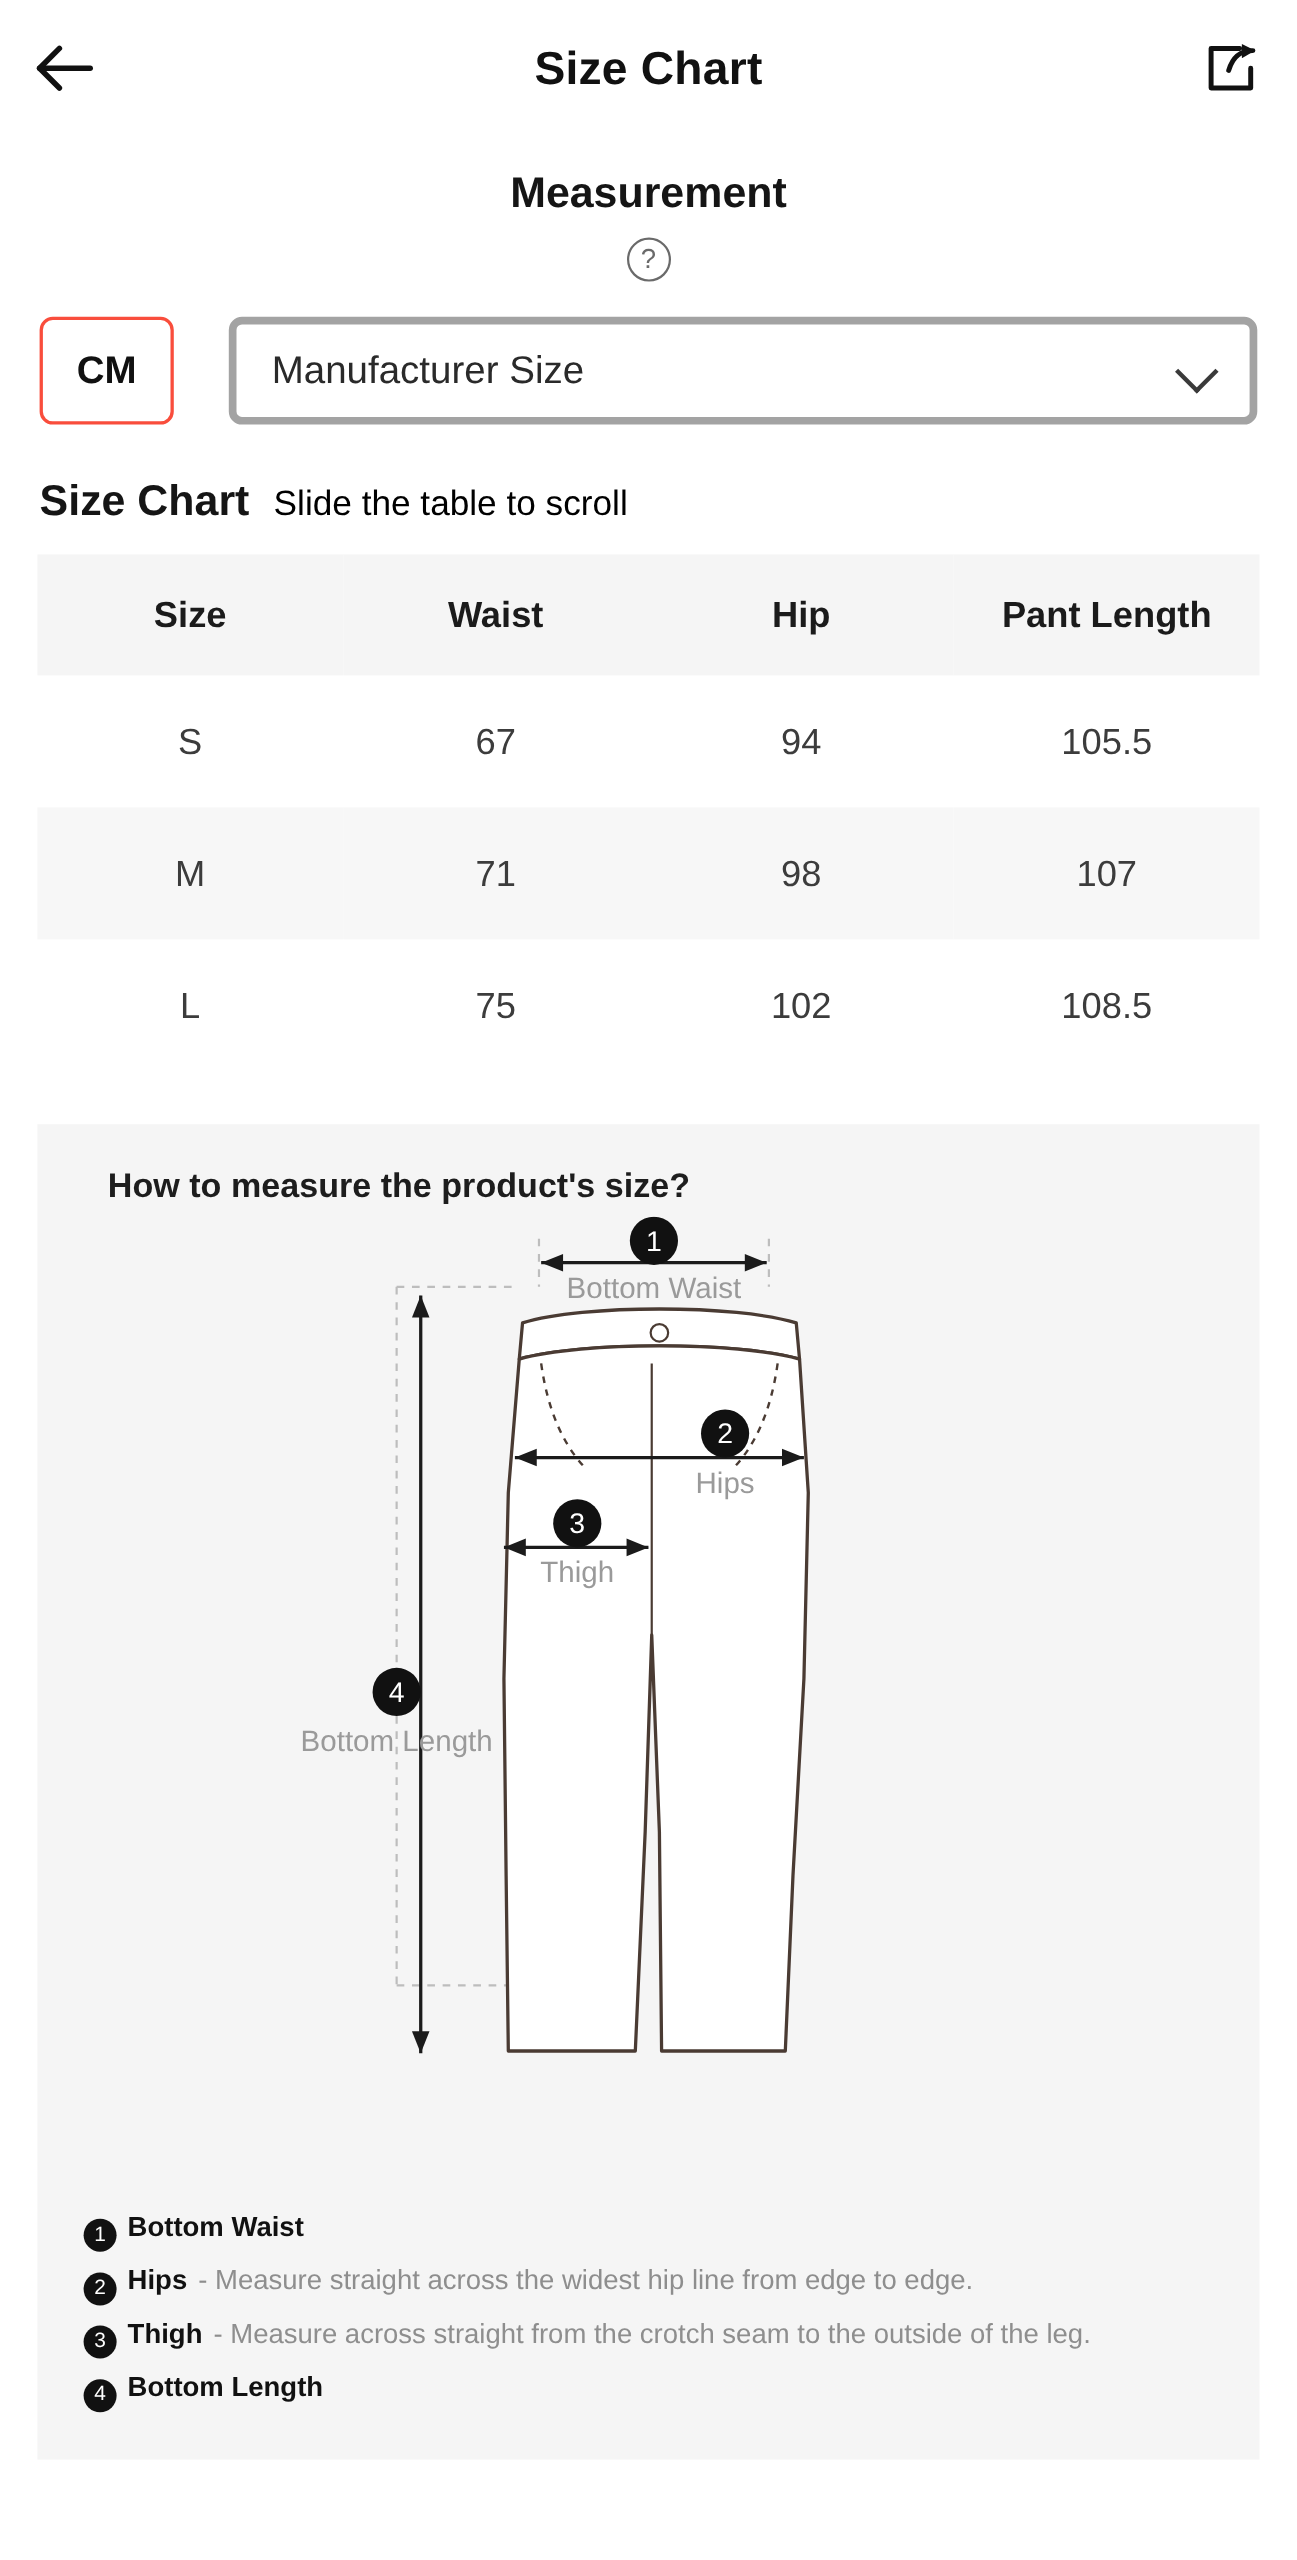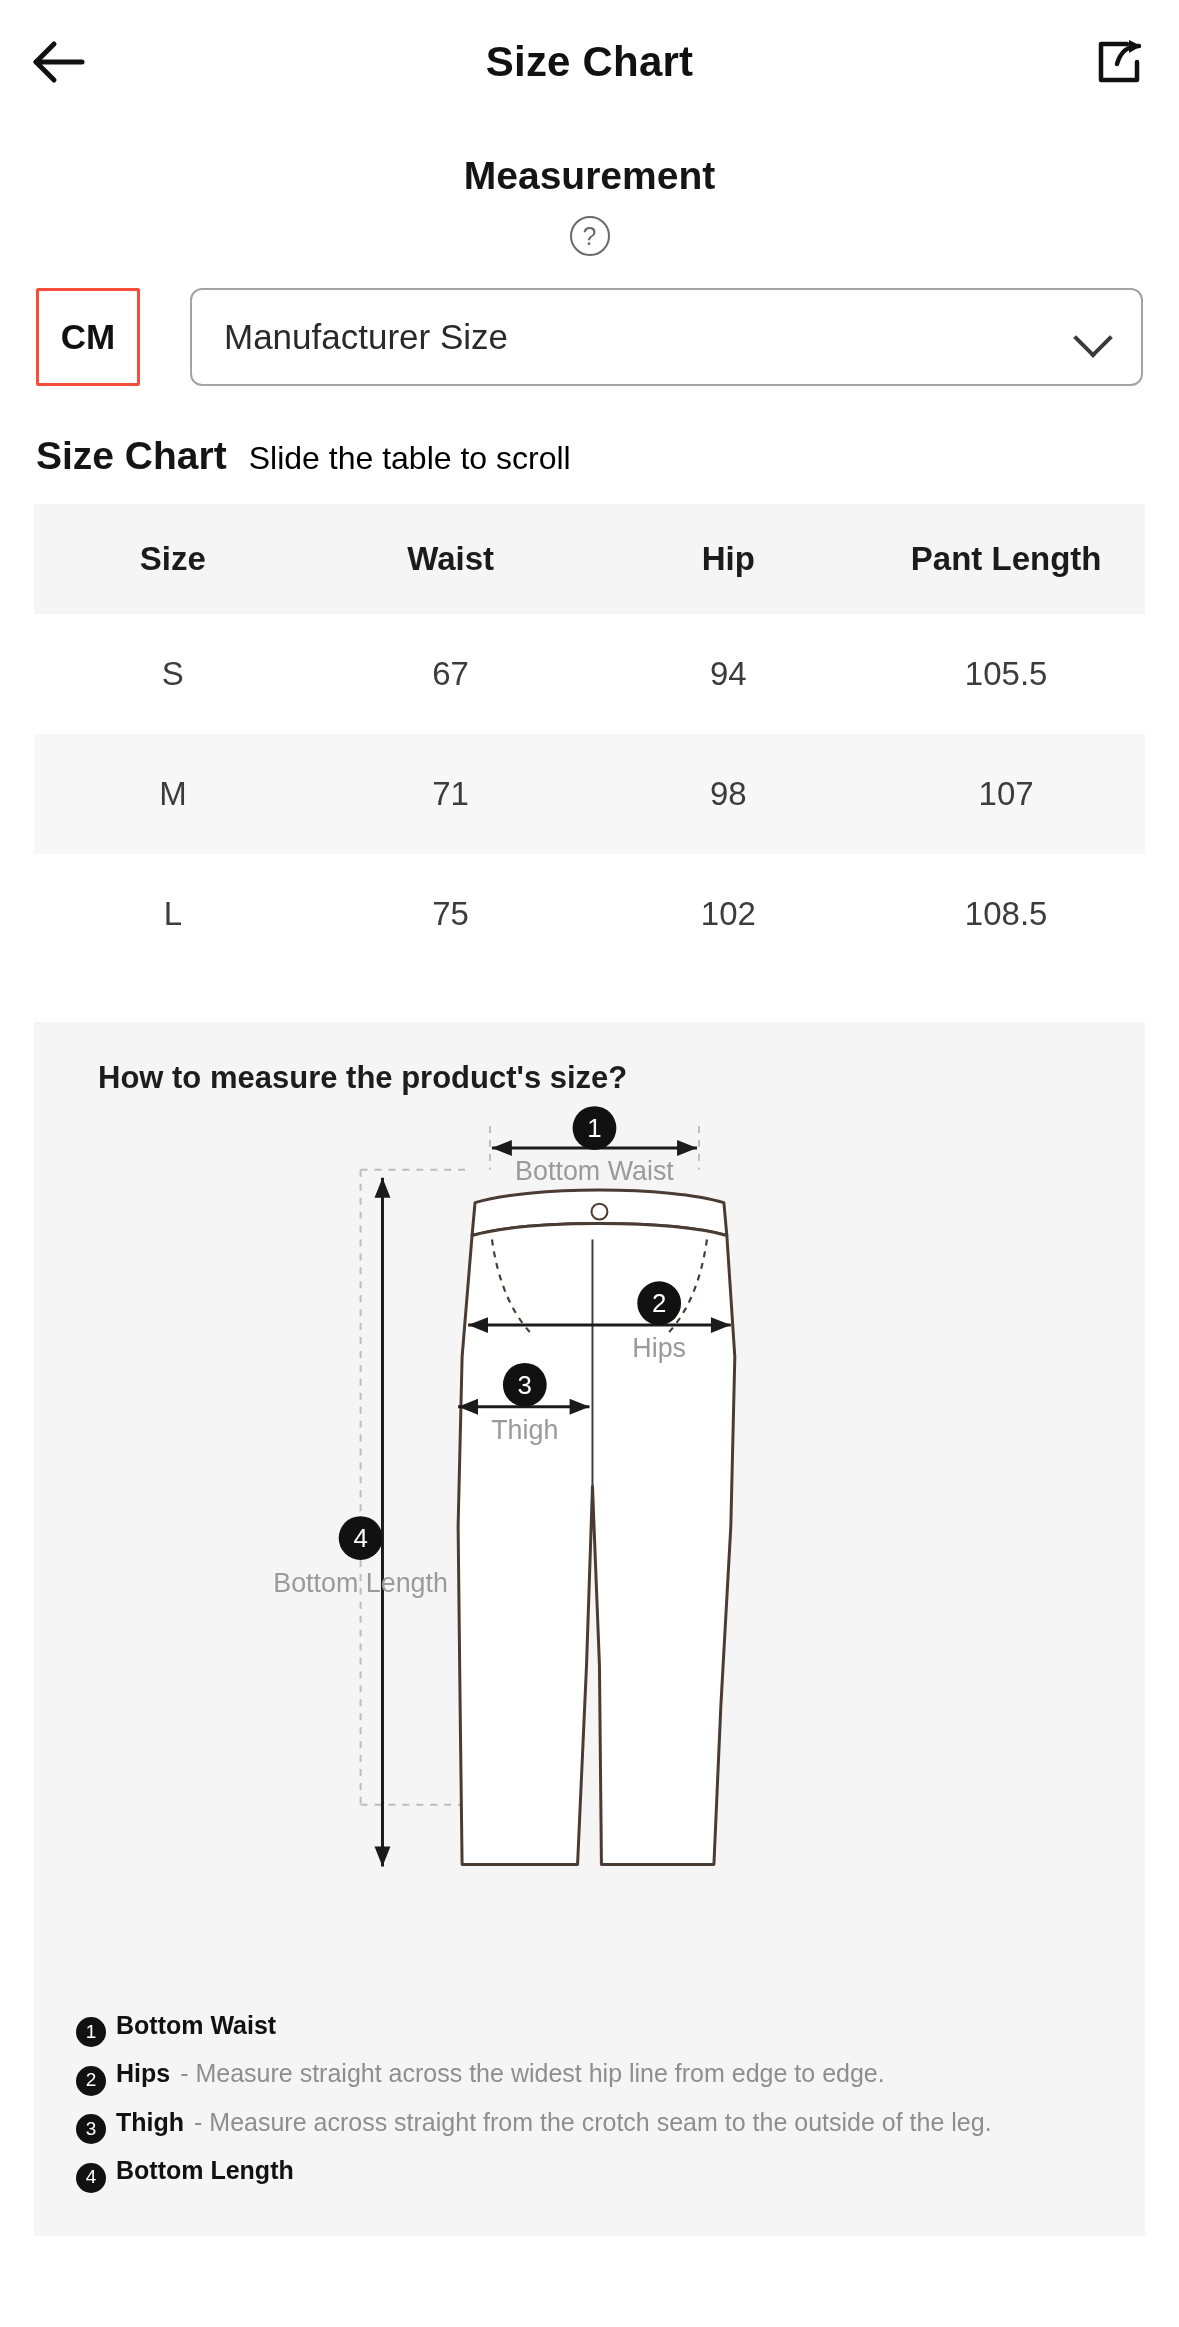--- a/index.html
+++ b/index.html
@@ -74,42 +74,42 @@
     line-height: 1;
   }
 
   .unit-row {
     display: flex;
     align-items: center;
     padding: 32px 36px 0 36px;
     gap: 14px;
   }
   .unit-btn {
-    width: 104px;
+    width: 122px;
     height: 98px;
-    border-radius: 2px;
+    border-radius: 12px;
     background: #f2f2f2;
     display: flex;
     align-items: center;
     justify-content: center;
     font-size: 35px;
     font-weight: bold;
     color: #1b1b1b;
     border: 3px solid transparent;
   }
   .unit-btn.active {
     background: #ffffff;
     border: 3px solid #f94d3c;
     color: #111;
   }
   .size-select {
     margin-left: 36px;
     flex: 1;
     height: 98px;
-    border: 2px solid #a3a3a3;
+    border: 7px solid #a3a3a3;
     border-radius: 12px;
     display: flex;
     align-items: center;
     justify-content: space-between;
     padding: 0 30px 0 32px;
     font-size: 35px;
     color: #2a2a2a;
     background: #fff;
   }
   .chev {

